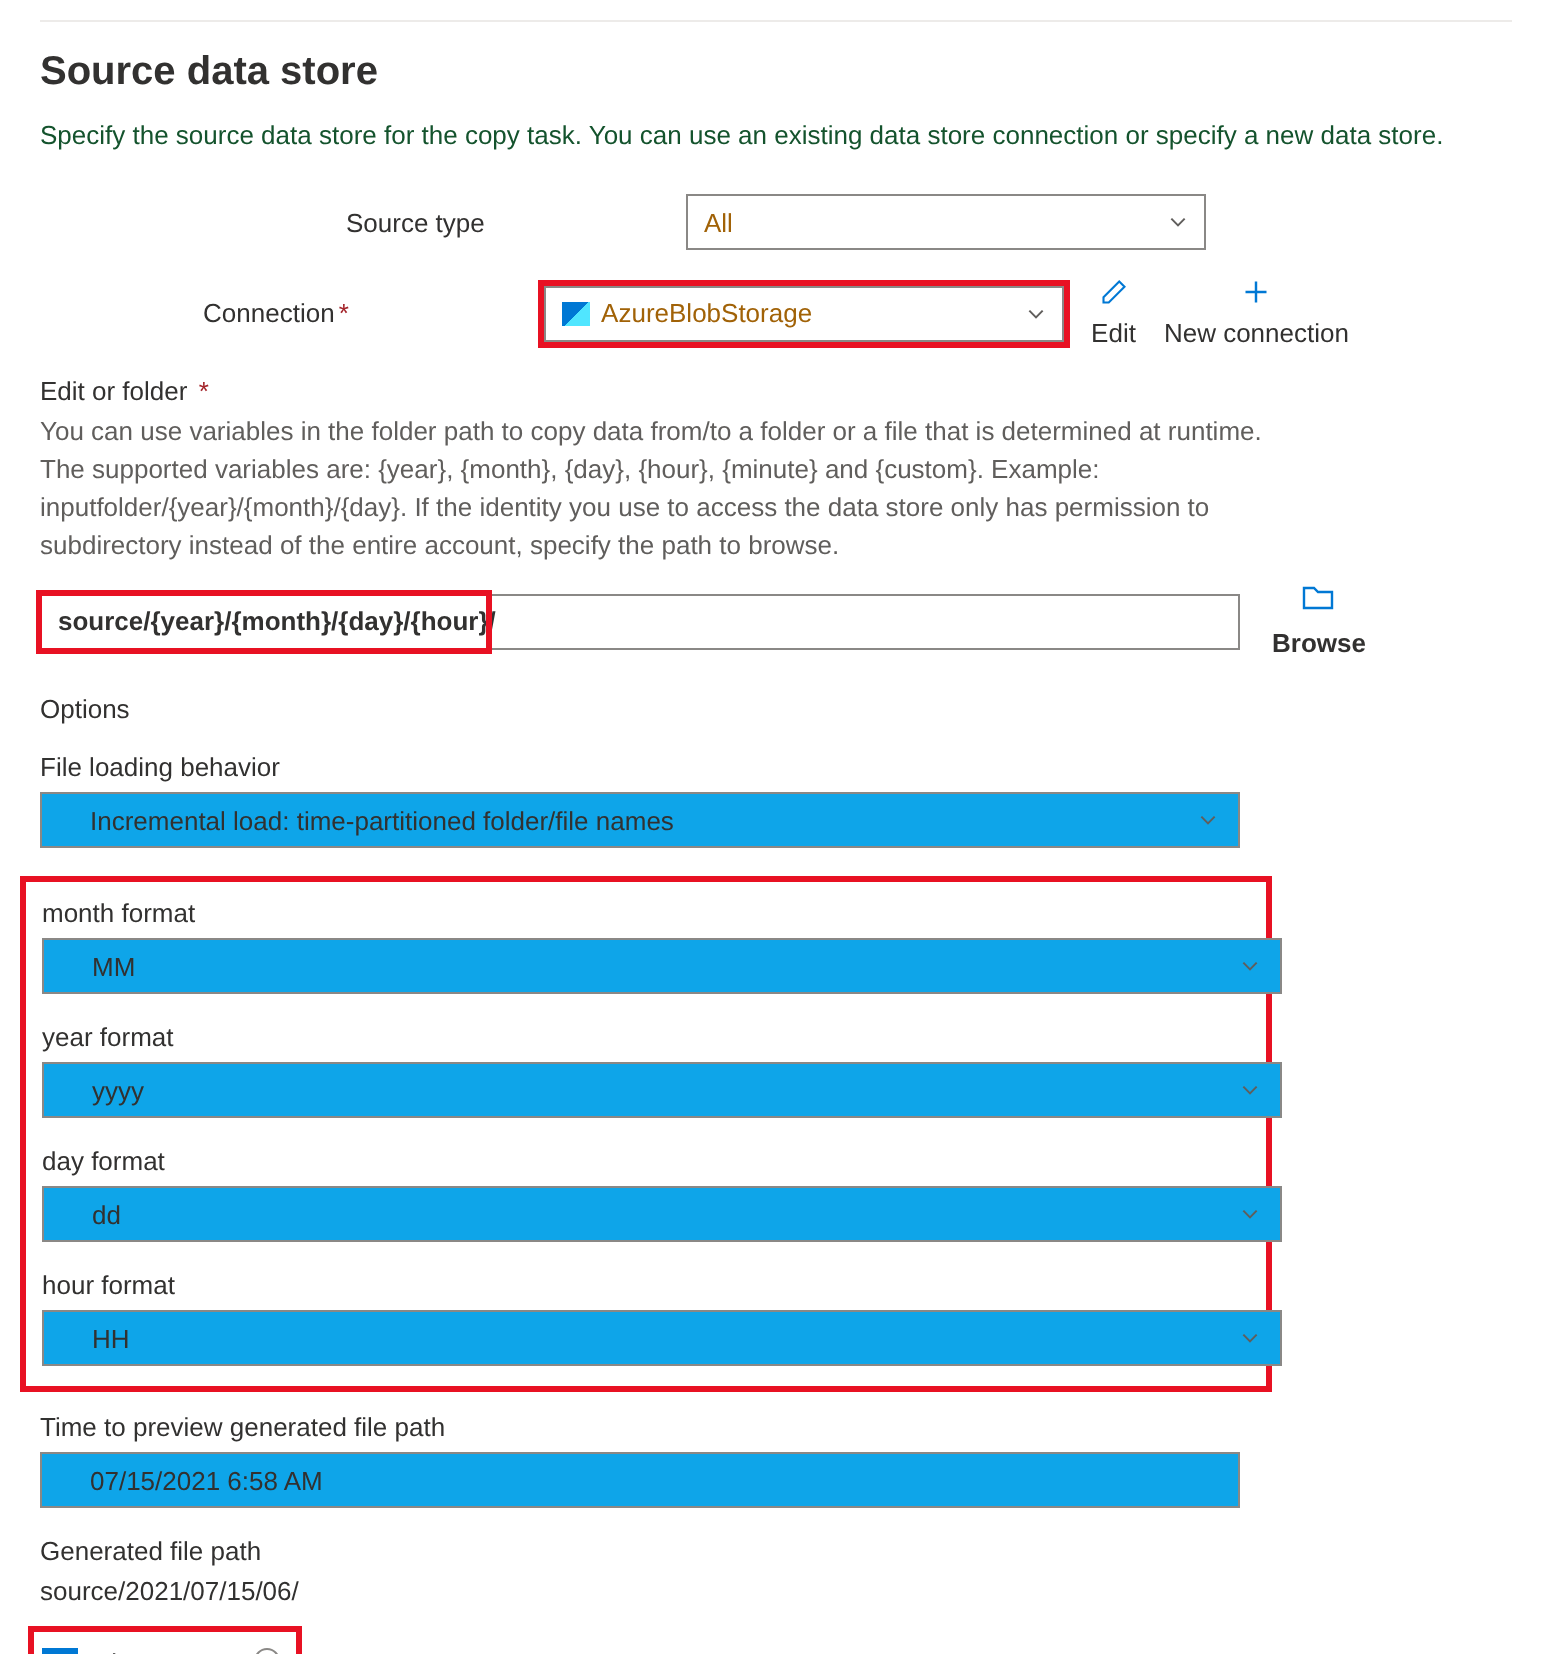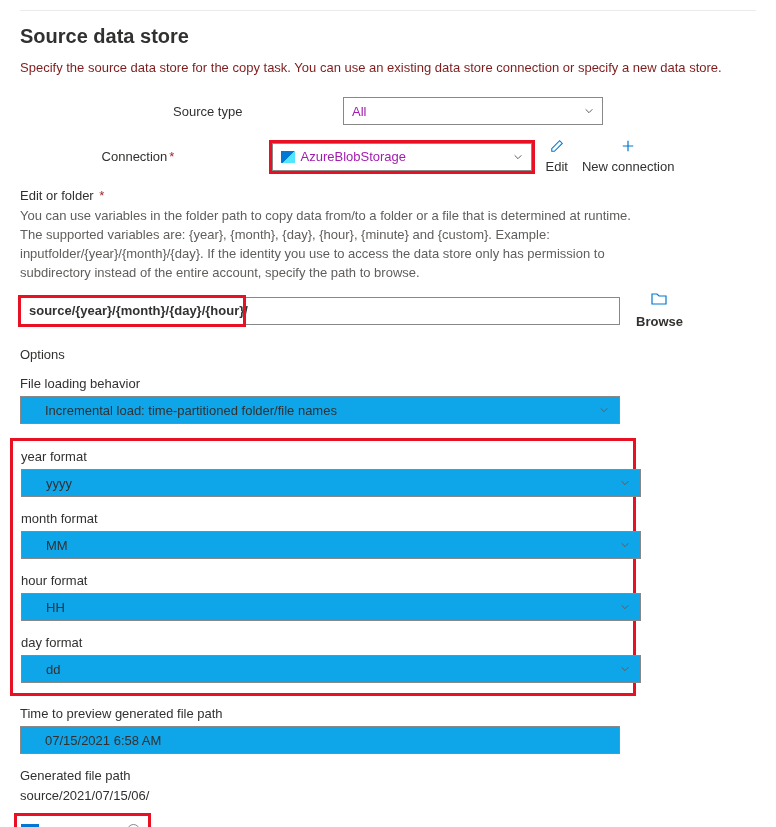--- a/index.html
+++ b/index.html
@@ -16,21 +16,21 @@
       width: 776px;
     }
     h1 {
       font-size: 20px;
       font-weight: 600;
       margin-bottom: 12px;
       color: #323130;
     }
     .subtitle {
       font-size: 13px;
-      color: #7f1d1d;
+      color: #14532d;
       margin-bottom: 22px;
     }
     .form-row {
       display: flex;
       align-items: center;
       margin-bottom: 14px;
       justify-content: center;
     }
     .form-label {
       width: 170px;
@@ -41,21 +41,21 @@
     .required {
       color: #a4262c;
       margin-left: 2px;
     }
     .select-input, .text-input {
       border: 1px solid #8a8886;
       background: #fff;
       height: 28px;
       padding: 0 8px;
       font-size: 13px;
-      color: #a21caf;
+      color: #a16207;
       display: flex;
       align-items: center;
       width: 260px;
       position: relative;
     }
     .select-input .chev {
       position: absolute;
       right: 8px;
       top: 50%;
       transform: translateY(-50%);
@@ -313,55 +313,55 @@
   <div class="wide-select">
     <span>Incremental load: time-partitioned folder/file names</span>
     <svg class="chev" viewBox="0 0 12 12">
         <path d="M2 4 L6 8 L10 4" stroke="#605e5c" stroke-width="1.2" fill="none"></path>
       </svg>
   </div>
 </div>
 
 <div class="format-group">
   <div class="field-block">
+    <span class="field-label">month format</span>
+    <div class="wide-select">
+      <span>MM</span>
+      <svg class="chev" viewBox="0 0 12 12">
+          <path d="M2 4 L6 8 L10 4" stroke="#605e5c" stroke-width="1.2" fill="none"></path>
+        </svg>
+    </div>
+  </div>
+  <div class="field-block">
     <span class="field-label">year format</span>
     <div class="wide-select">
       <span>yyyy</span>
       <svg class="chev" viewBox="0 0 12 12">
           <path d="M2 4 L6 8 L10 4" stroke="#605e5c" stroke-width="1.2" fill="none"></path>
         </svg>
     </div>
   </div>
   <div class="field-block">
-    <span class="field-label">month format</span>
+    <span class="field-label">day format</span>
     <div class="wide-select">
-      <span>MM</span>
+      <span>dd</span>
       <svg class="chev" viewBox="0 0 12 12">
           <path d="M2 4 L6 8 L10 4" stroke="#605e5c" stroke-width="1.2" fill="none"></path>
         </svg>
     </div>
   </div>
   <div class="field-block">
     <span class="field-label">hour format</span>
     <div class="wide-select">
       <span>HH</span>
       <svg class="chev" viewBox="0 0 12 12">
           <path d="M2 4 L6 8 L10 4" stroke="#605e5c" stroke-width="1.2" fill="none"></path>
         </svg>
     </div>
   </div>
-  <div class="field-block">
-    <span class="field-label">day format</span>
-    <div class="wide-select">
-      <span>dd</span>
-      <svg class="chev" viewBox="0 0 12 12">
-          <path d="M2 4 L6 8 L10 4" stroke="#605e5c" stroke-width="1.2" fill="none"></path>
-        </svg>
-    </div>
-  </div>
 </div>
 
 <div class="field-block">
   <span class="field-label">Time to preview generated file path</span>
   <div class="wide-input">
     <span>07/15/2021 6:58 AM</span>
   </div>
 </div>
 
 <div class="field-block" style="margin-bottom:8px;">

